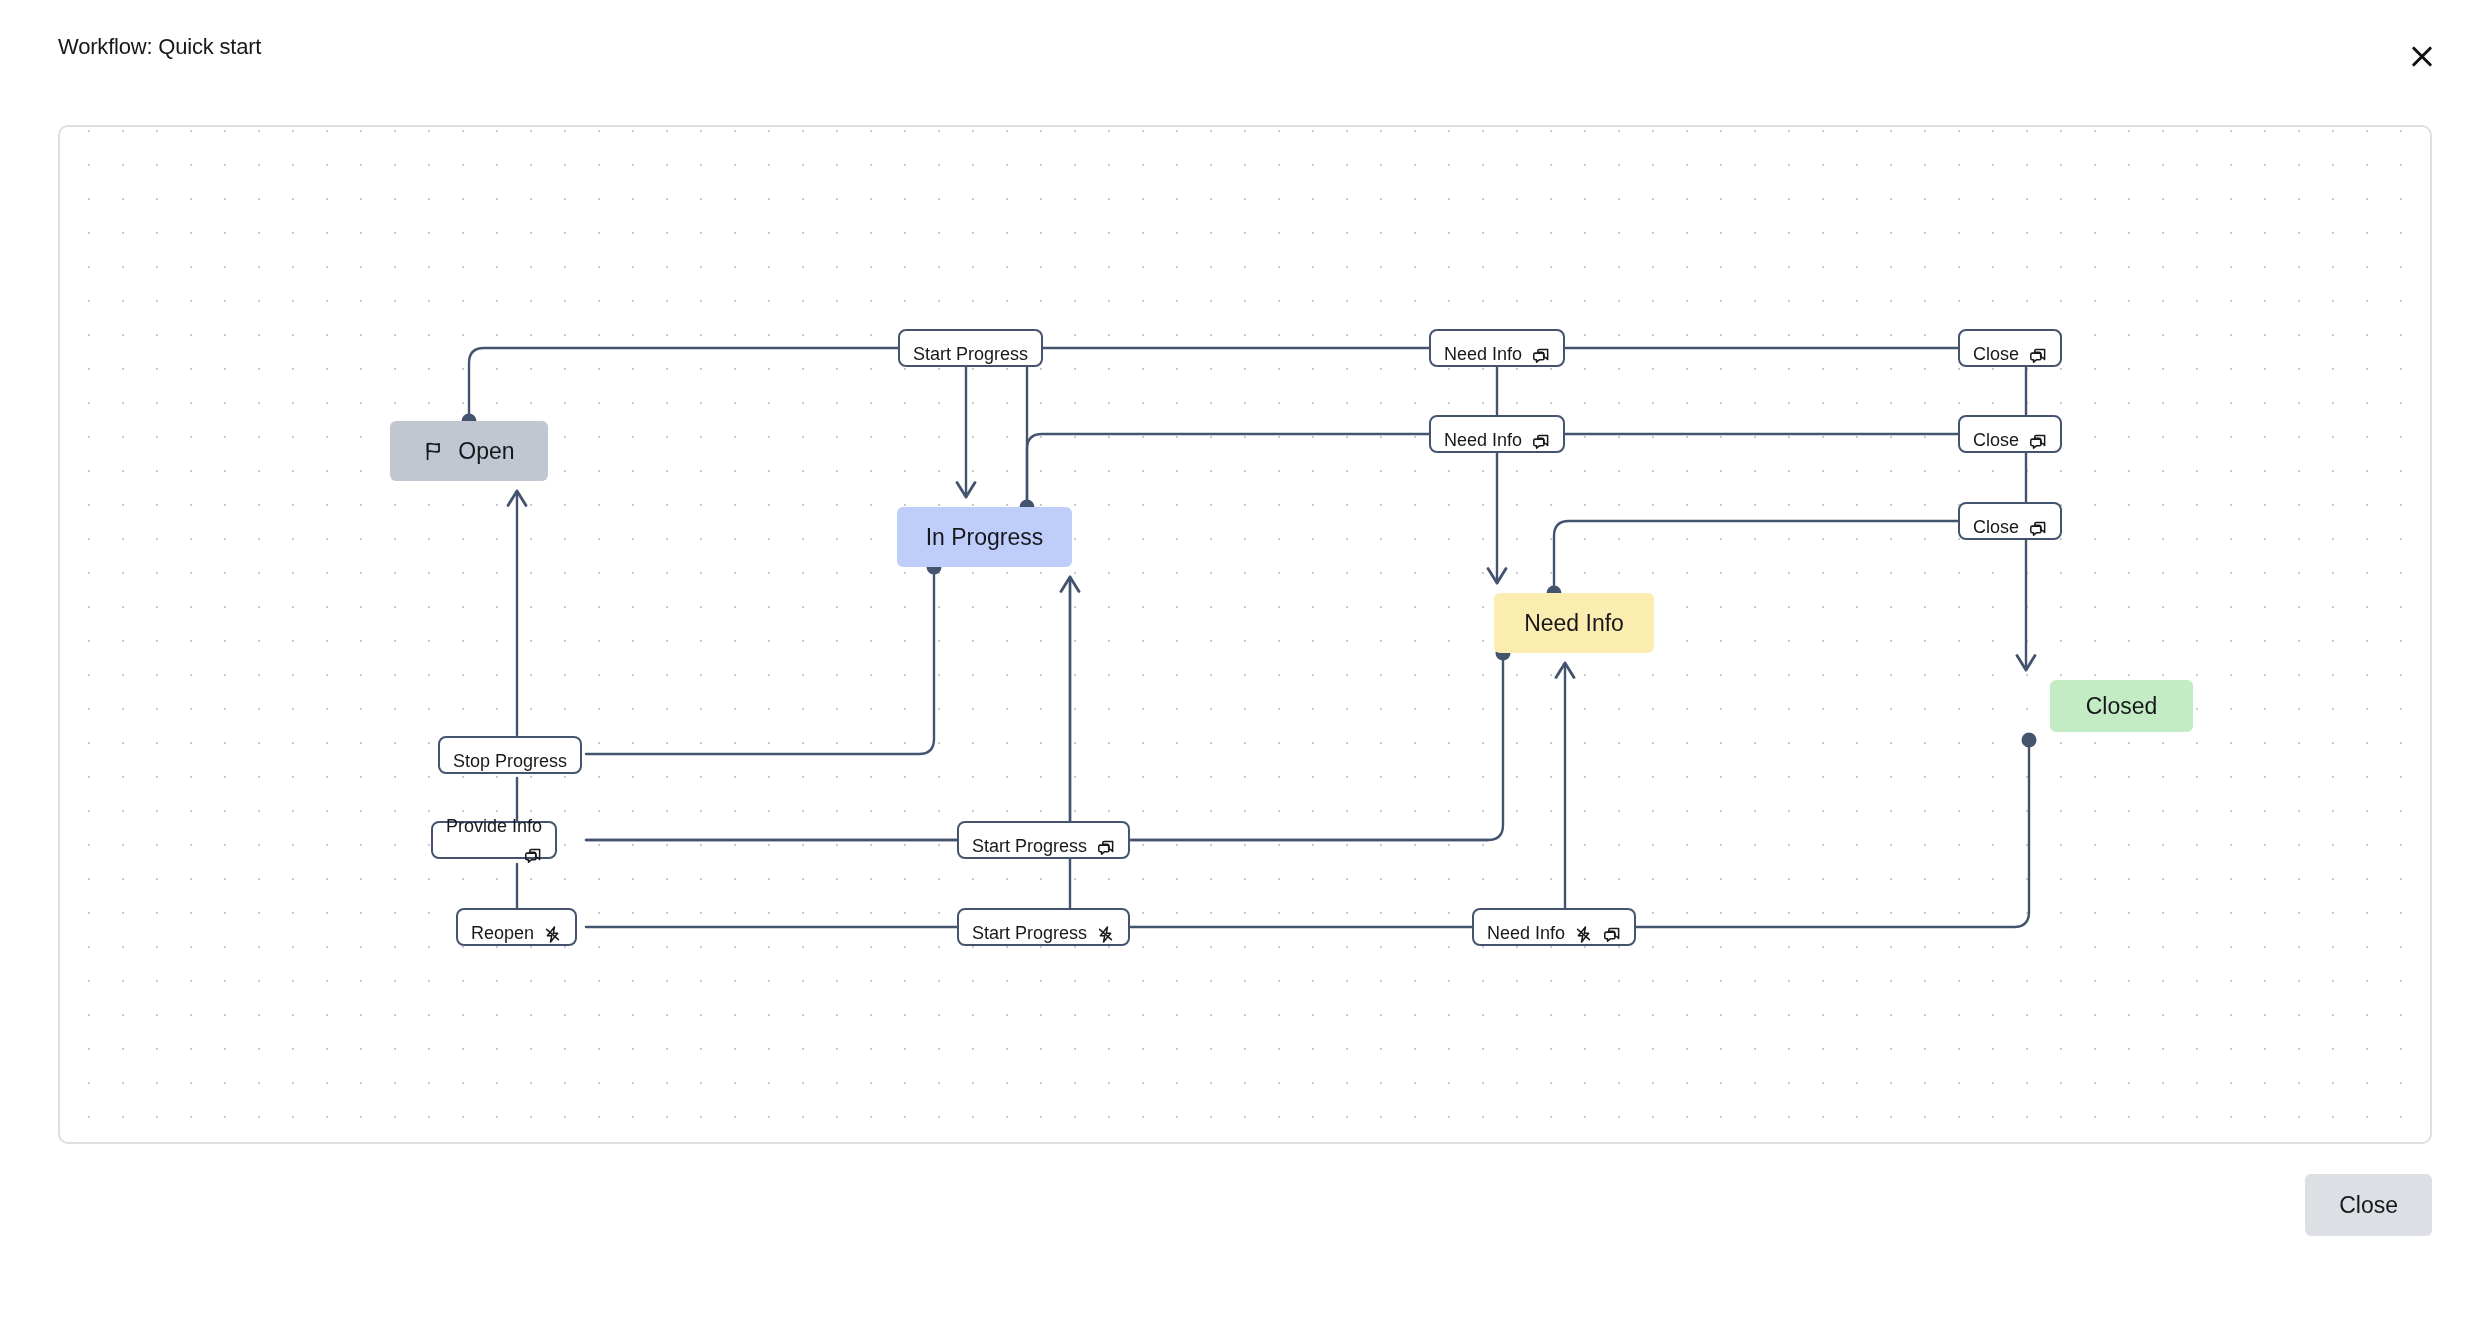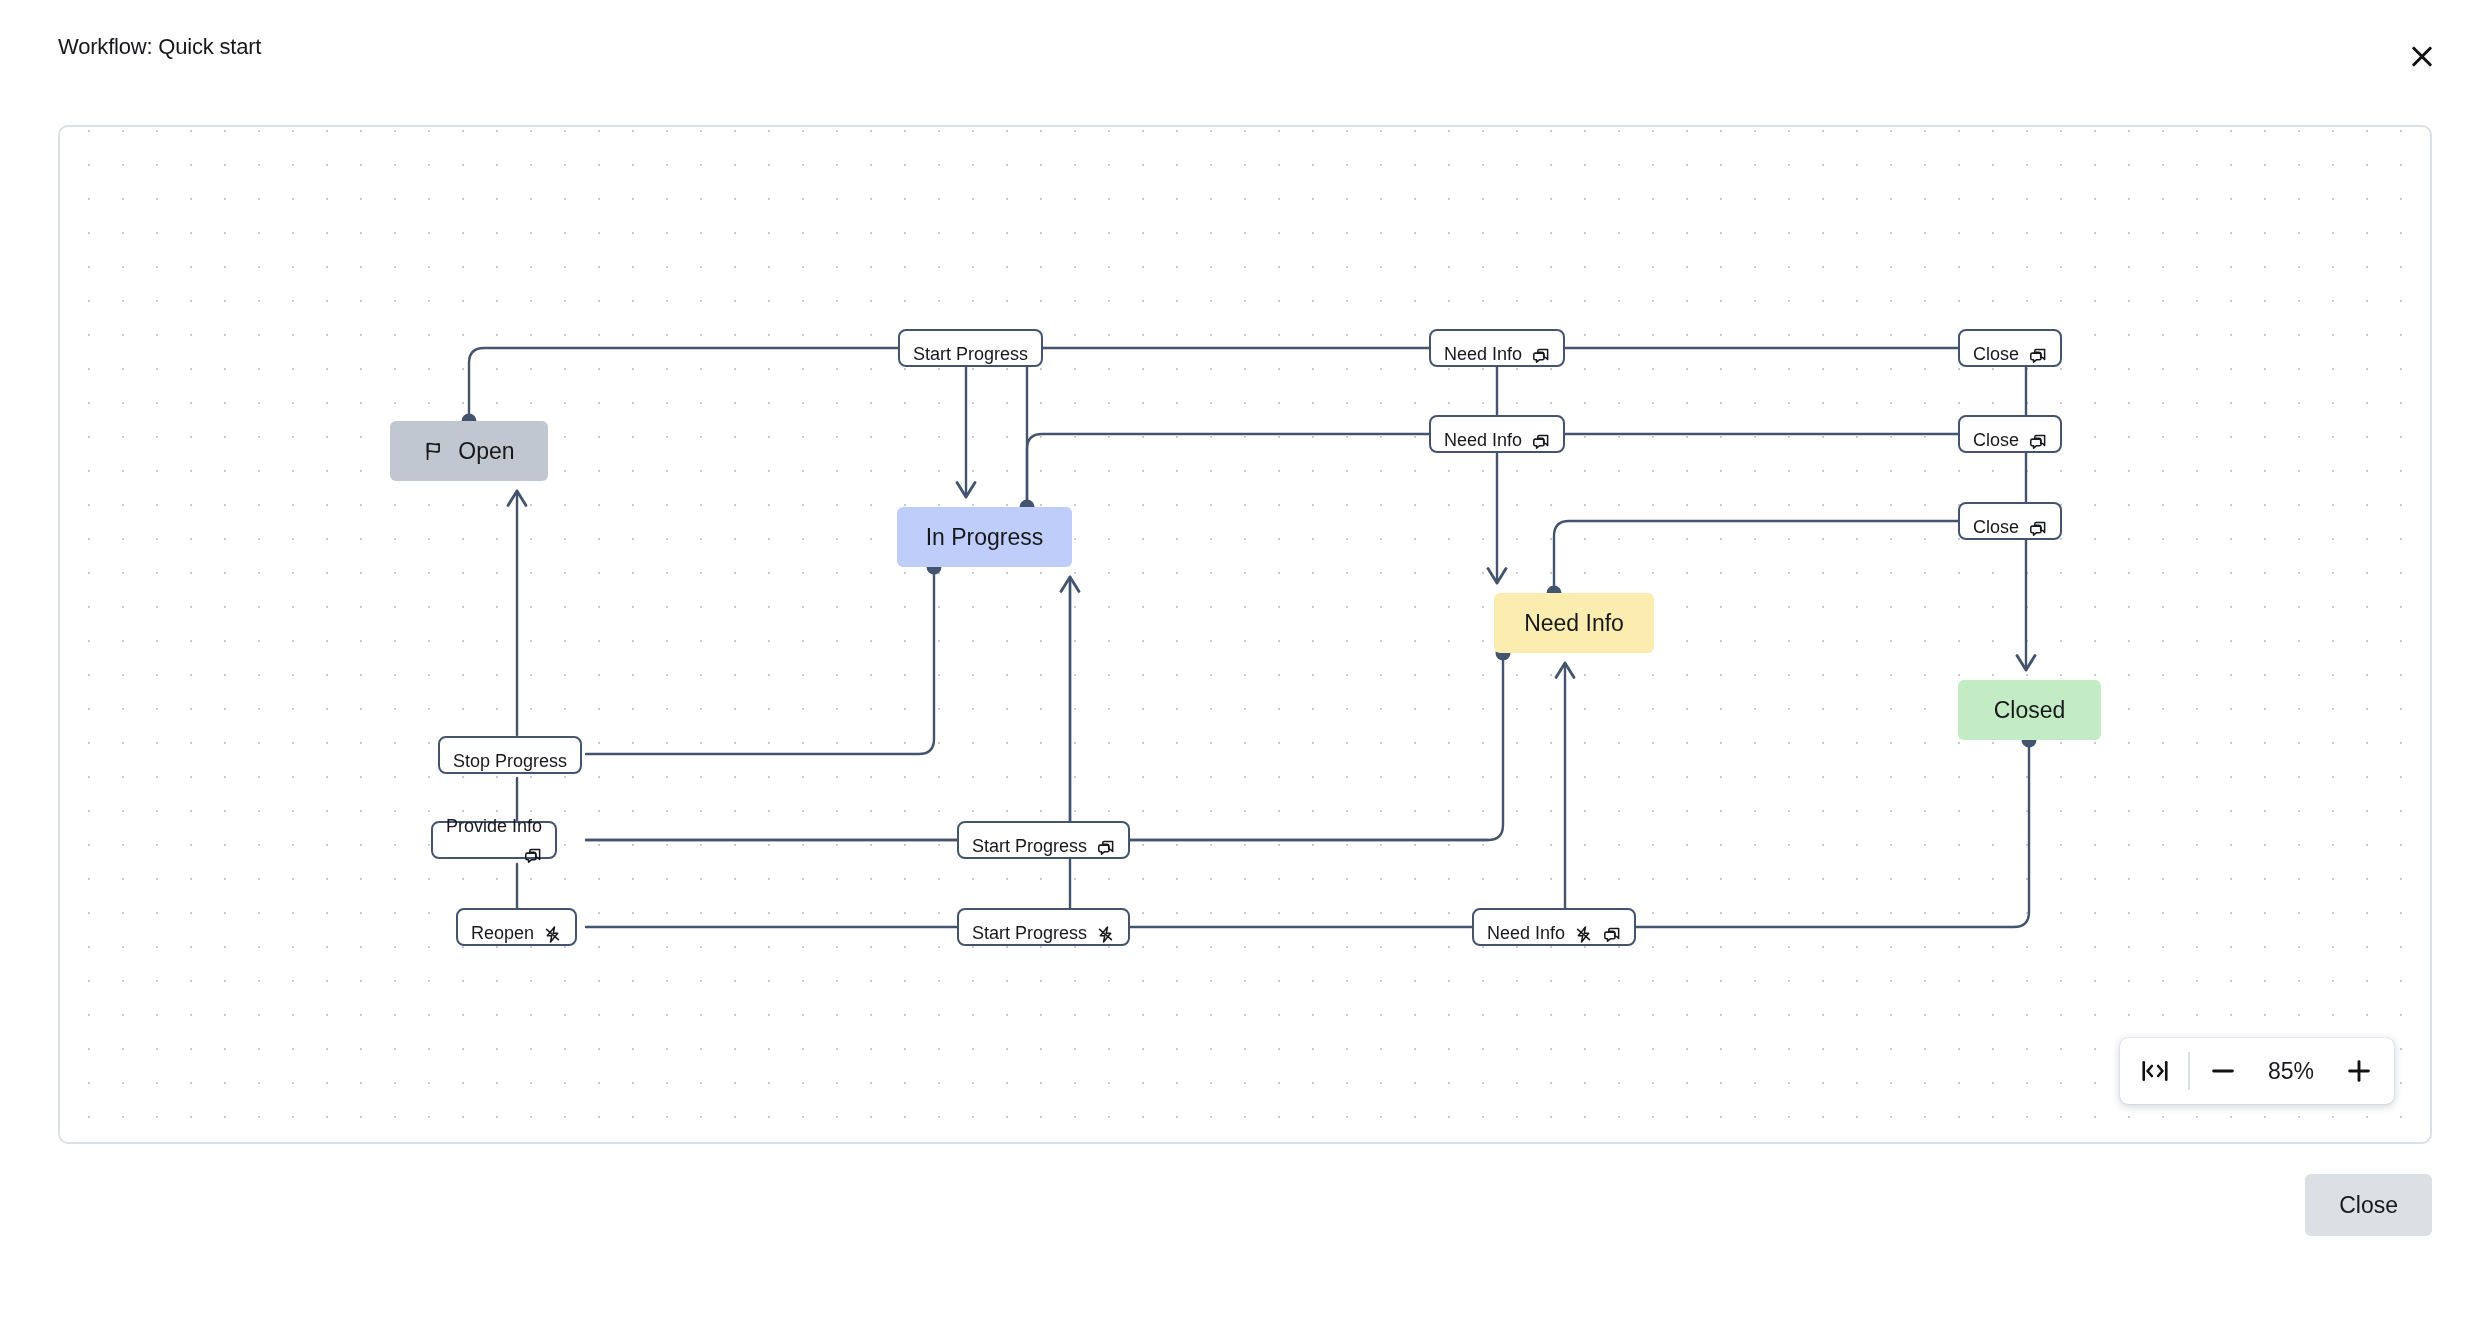--- a/index.html
+++ b/index.html
@@ -237,21 +237,21 @@
   </div>
 
   <div class="status-node" style="left:837px; top:380px; width:175px; height:60px; background:#bfcdfb;">
     <span>In Progress</span>
   </div>
 
   <div class="status-node" style="left:1434px; top:466px; width:160px; height:60px; background:#fbecb0;">
     <span>Need Info</span>
   </div>
 
-  <div class="status-node" style="left:1898px; top:553px; width:143px; height:60px; background:#c4ecc4;">
+  <div class="status-node" style="left:1990px; top:553px; width:143px; height:52px; background:#c4ecc4;">
     <span>Closed</span>
   </div>
 
   <div class="transition-label" style="left:838px; top:202px;">
     <span>Start Progress</span>
   </div>
 
   <div class="transition-label" style="left:1369px; top:202px;">
     <span>Need Info</span>
     <svg class="label-icon" viewBox="0 0 24 24" fill="none" stroke="#17181b" stroke-width="1.9" stroke-linecap="round" stroke-linejoin="round">
@@ -333,41 +333,18 @@
     <svg class="label-icon" viewBox="0 0 24 24" fill="none" stroke="#17181b" stroke-width="1.9" stroke-linecap="round" stroke-linejoin="round">
       <path d="M14.5 2.5 L5.5 13.5 H11 L9.5 21.5 L18.5 10.5 H13 Z"></path>
       <path d="M4.5 5.5 L19.5 18.5"></path>
     </svg>
     <svg class="label-icon" viewBox="0 0 24 24" fill="none" stroke="#17181b" stroke-width="1.9" stroke-linecap="round" stroke-linejoin="round">
       <path d="M21 4.5 H10.5 A2 2 0 0 0 8.5 6.5 V8 H14 A2 2 0 0 1 16 10 V14.5 H18.5 L21 17 Z"></path>
       <path d="M14.5 9 H5.5 A2 2 0 0 0 3.5 11 V15.5 A2 2 0 0 0 5.5 17.5 H7 V20.5 L10.5 17.5 H14.5 A2 2 0 0 0 16.5 15.5 V11 A2 2 0 0 0 14.5 9 Z"></path>
     </svg>
   </div>
 
-  <div id="zoom-control">
-    <button class="zoom-btn">
-      <svg class="fit-icon" width="30" height="30" viewBox="0 0 24 24" fill="none" stroke="#101214" stroke-width="2.1" stroke-linecap="round" stroke-linejoin="round">
-        <path d="M3 5 V19"></path>
-        <path d="M21 5 V19"></path>
-        <path d="M9.5 8 L6 12 L9.5 16"></path>
-        <path d="M14.5 8 L18 12 L14.5 16"></path>
-      </svg>
-    </button>
-    <div class="zoom-divider"></div>
-    <button class="zoom-btn">
-      <svg class="minus-icon" width="30" height="30" viewBox="0 0 24 24" fill="none" stroke="#101214" stroke-width="2.3" stroke-linecap="round">
-        <path d="M4.5 12 H19.5"></path>
-      </svg>
-    </button>
-    <div id="zoom-level">85%</div>
-    <button class="zoom-btn">
-      <svg class="plus-icon" width="30" height="30" viewBox="0 0 24 24" fill="none" stroke="#101214" stroke-width="2.3" stroke-linecap="round">
-        <path d="M12 4.5 V19.5"></path>
-        <path d="M4.5 12 H19.5"></path>
-      </svg>
-    </button>
-  </div>
 
 </div>
 
 <div id="modal-footer">
   <button id="close-button">Close</button>
 </div>
 
 </body></html>

